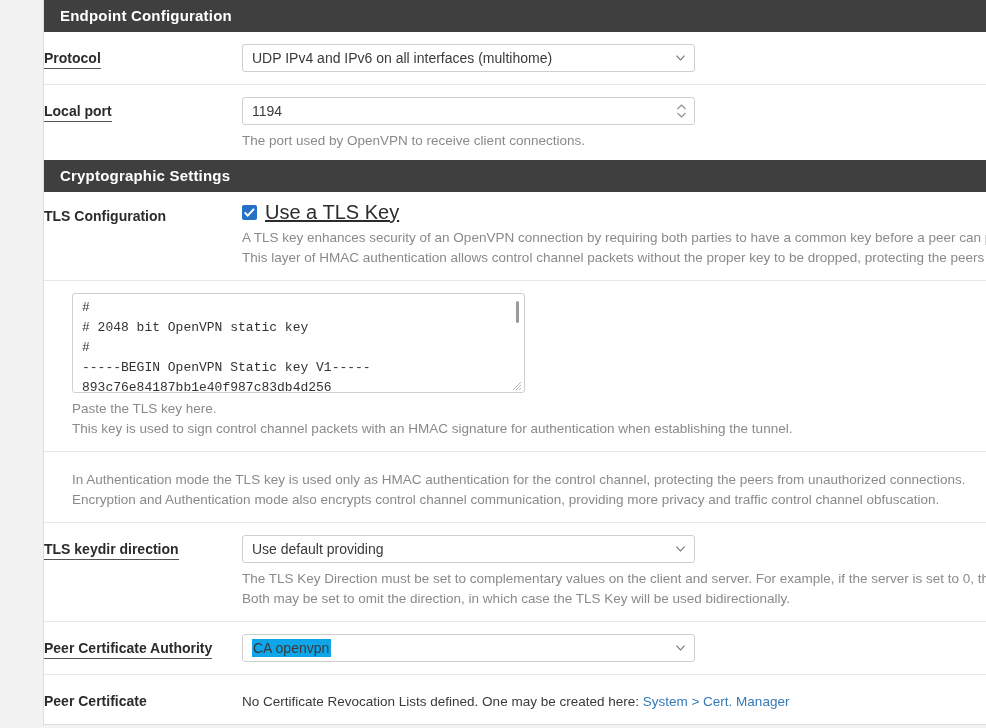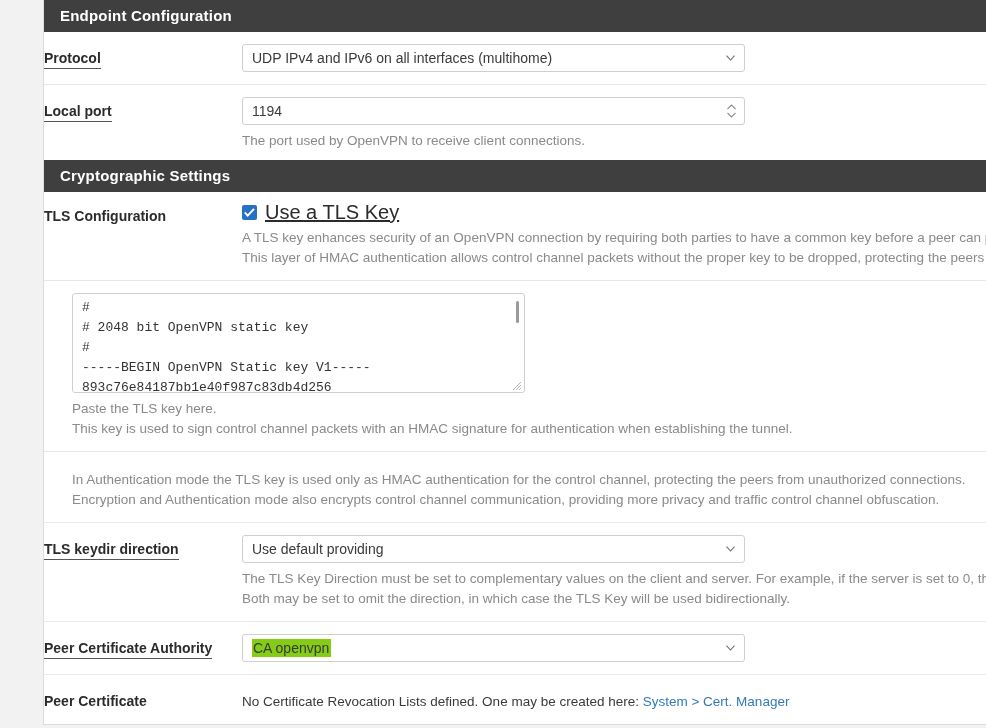--- a/index.html
+++ b/index.html
@@ -66,21 +66,21 @@
   }
   .ctrl-wrap {
     flex: 1 1 auto;
     padding-left: 28px;
     padding-right: 10px;
     min-width: 0;
   }
 
   
   .sel, .txt {
-    width: 503px;
+    width: 453px;
     height: 28px;
     border: 1px solid #cfcfcf;
     border-radius: 3px;
     background: #fff;
     font-family: "Liberation Sans", sans-serif;
     font-size: 14px;
     color: #3a3a3a;
     padding: 0 26px 0 9px;
     line-height: 26px;
     position: relative;
@@ -98,21 +98,21 @@
 
   .spin {
     position: absolute;
     right: 7px; top: 50%;
     margin-top: -8px;
     width: 11px; height: 16px;
   }
   .spin svg { display:block; }
 
   .hl {
-    background: #84cc16;
+    background: #0ea5e9;
     padding: 1px 2px 1px 1px;
   }
 
   
   .ta-holder { position: relative; width: 453px; }
   .ta {
     width: 453px;
     height: 100px;
     border: 1px solid #cfcfcf;
     border-radius: 3px;

